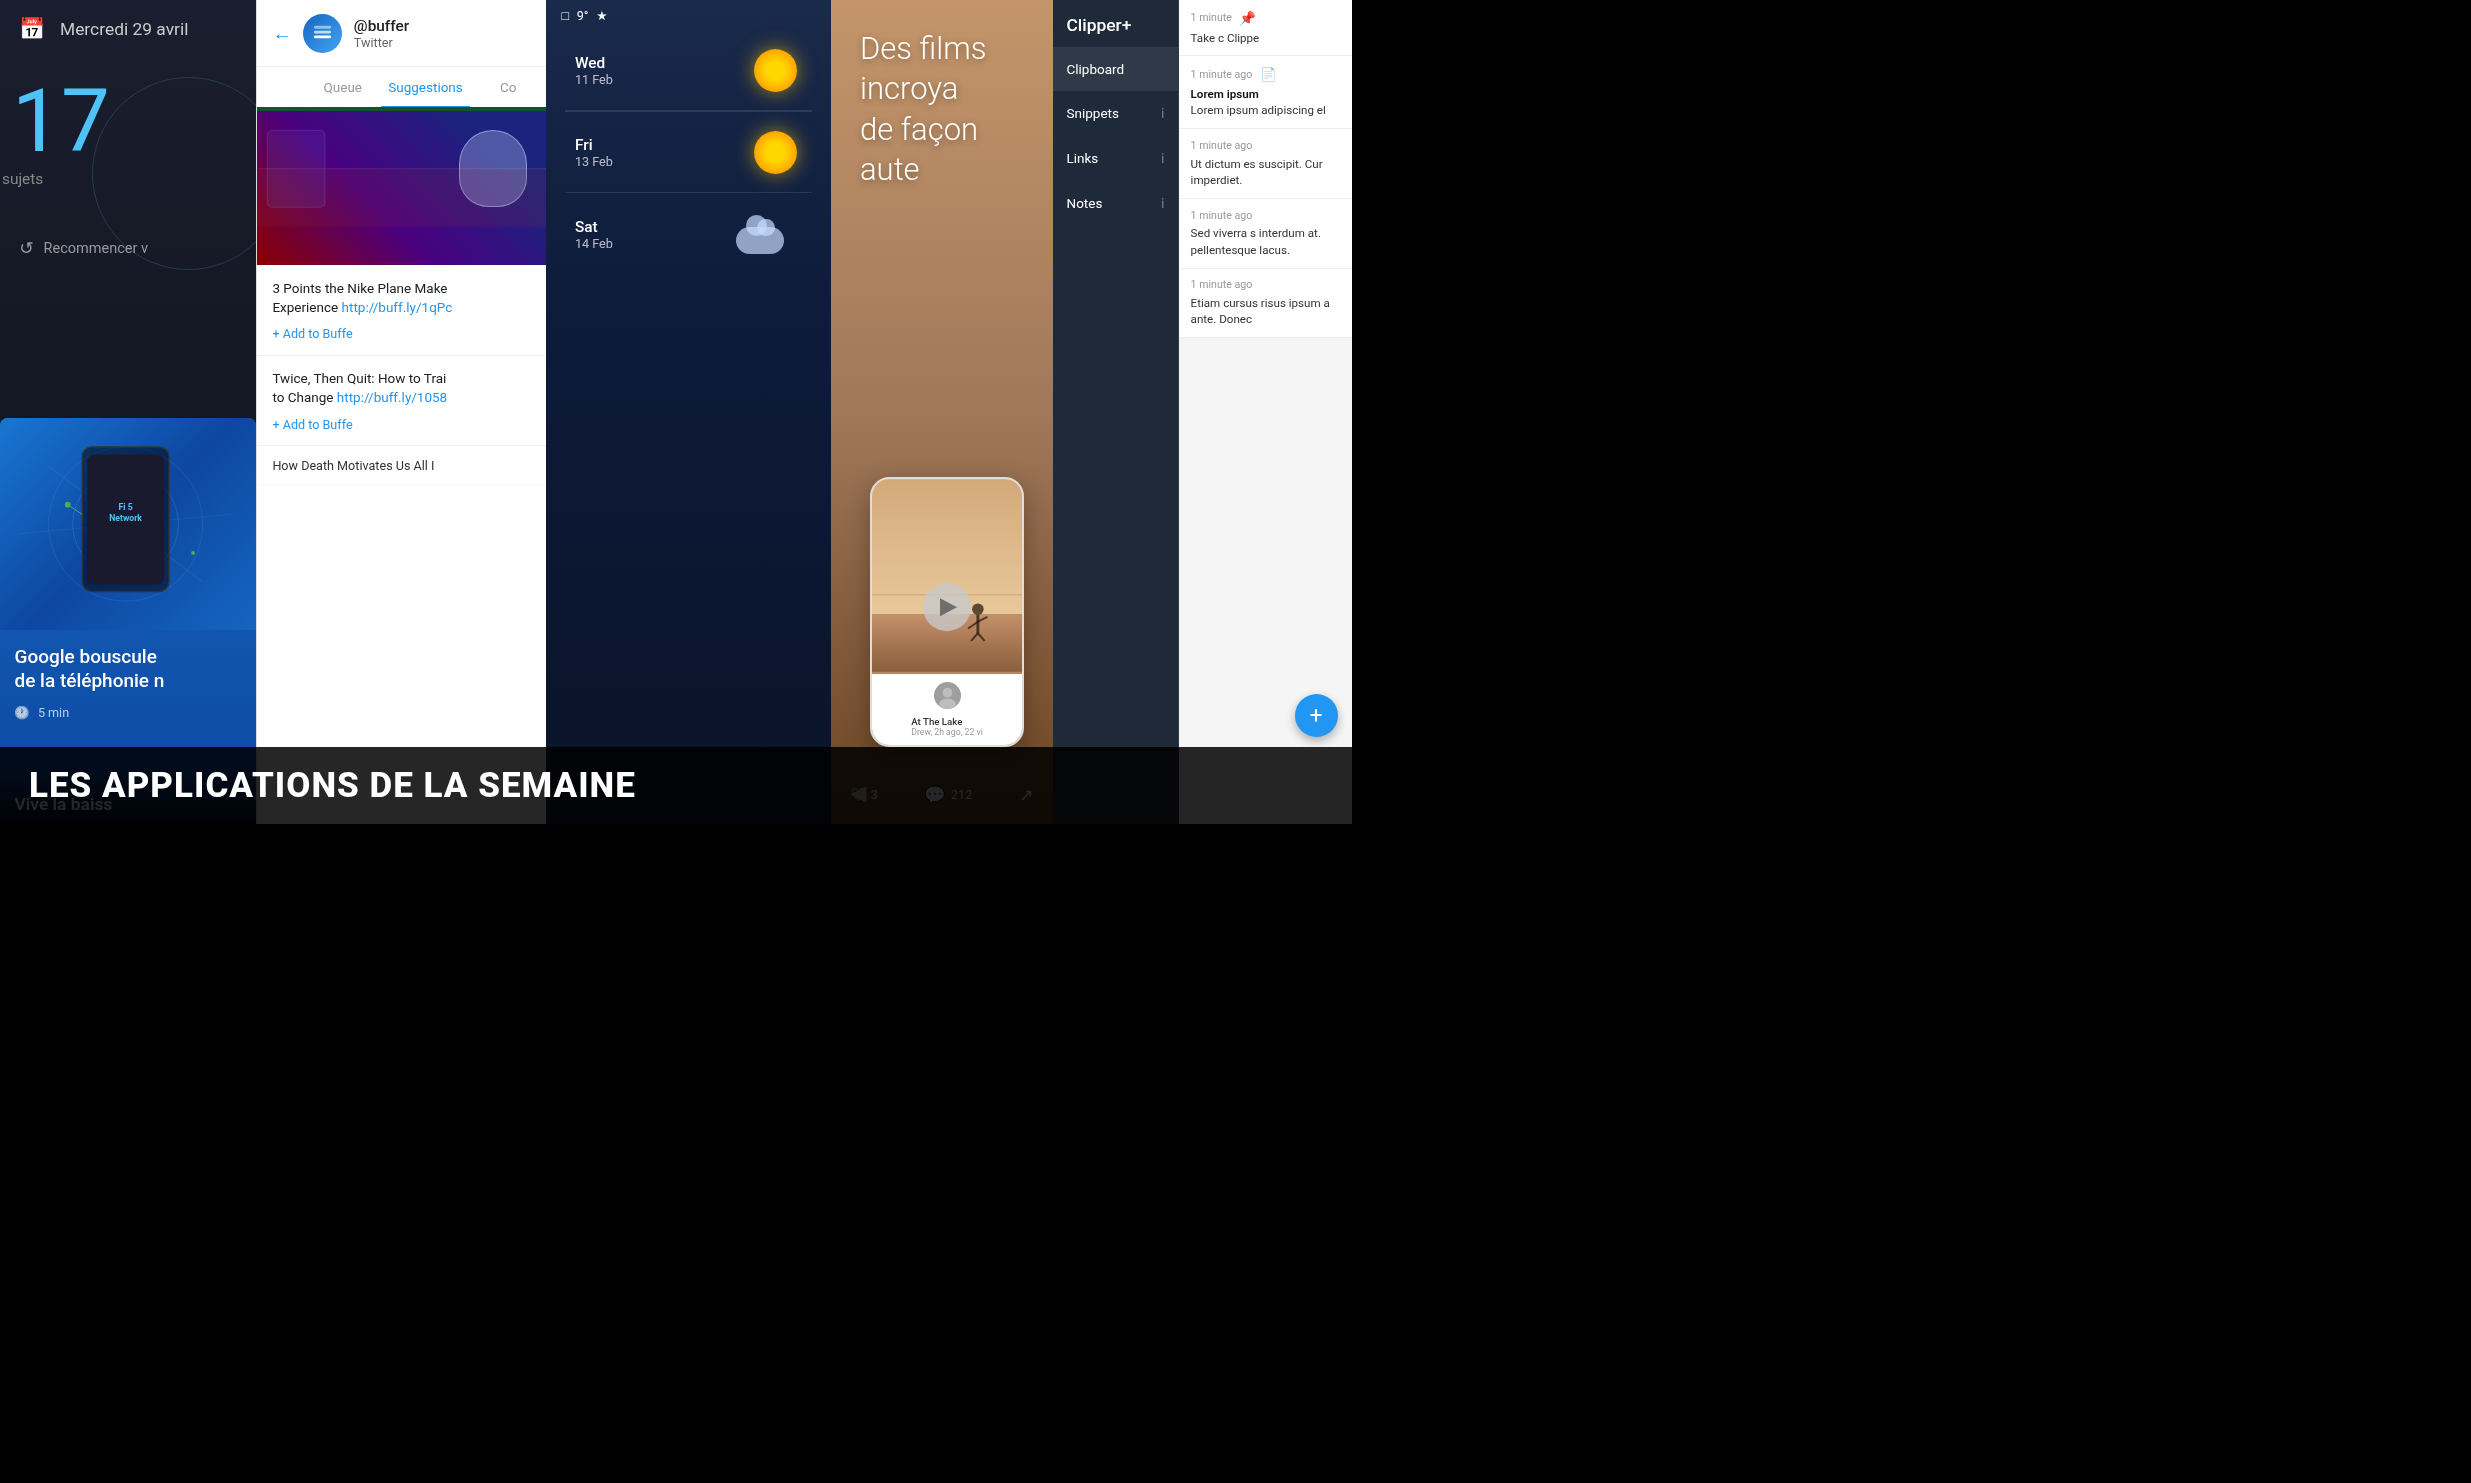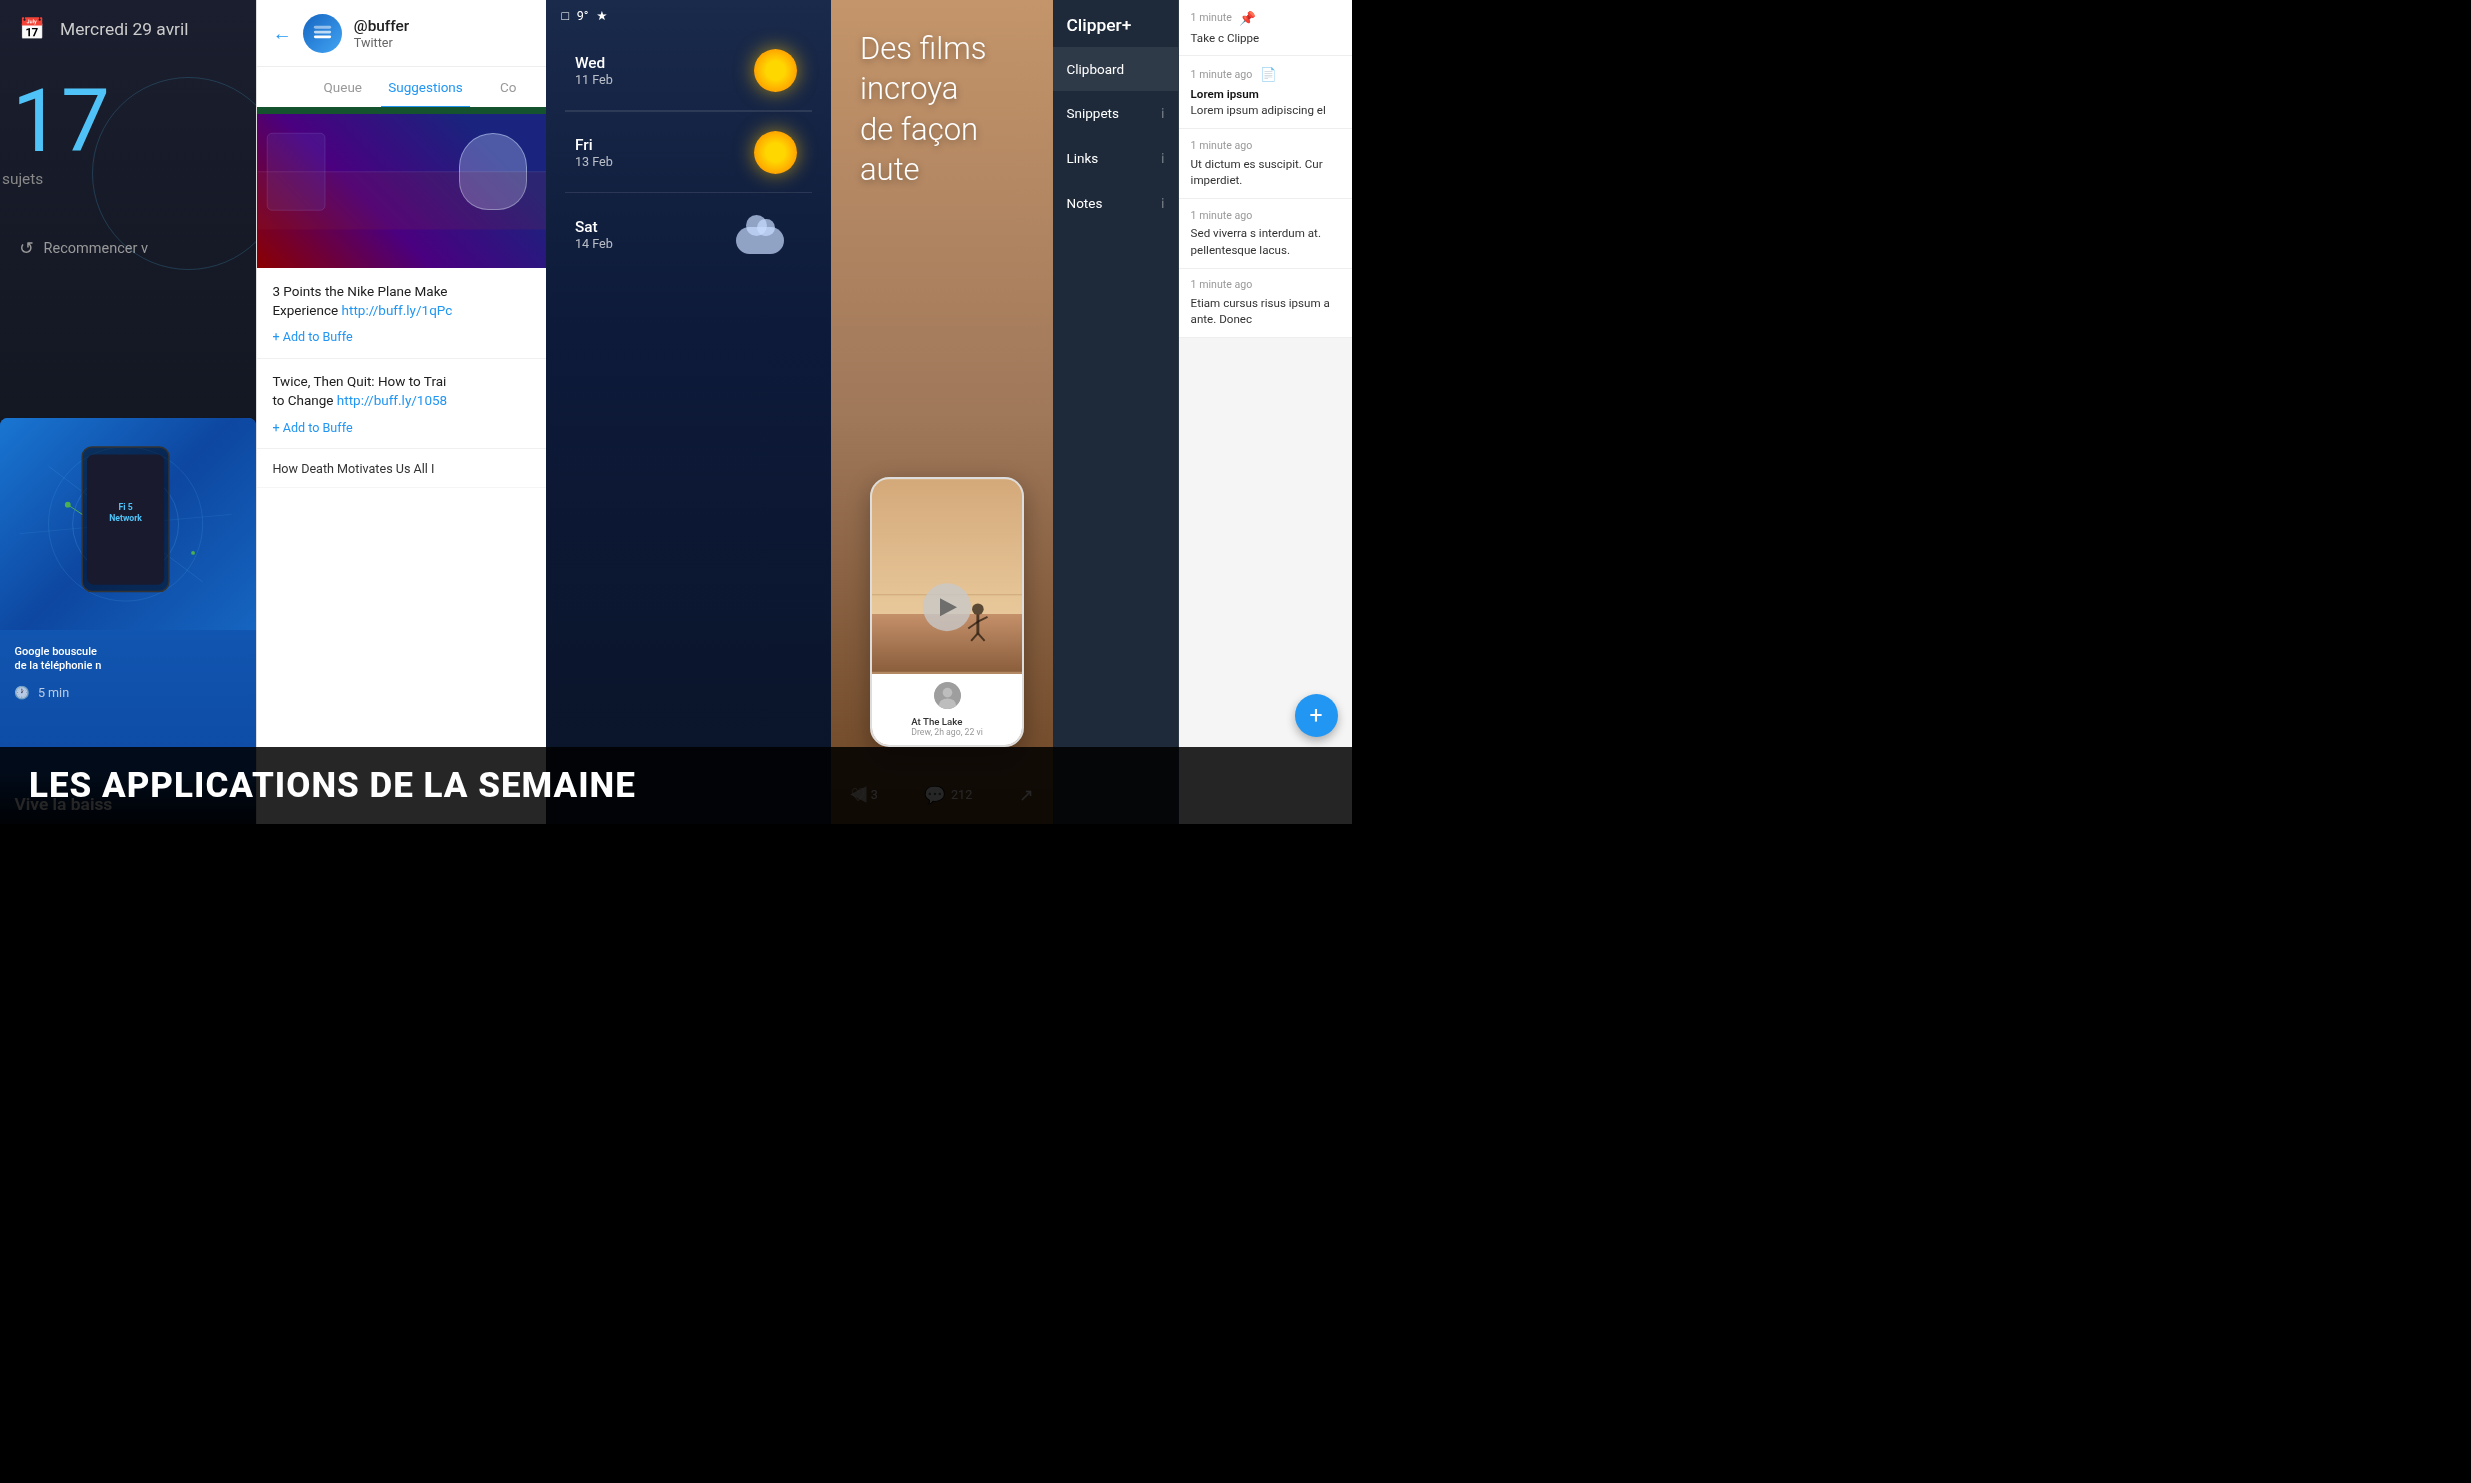--- a/index.html
+++ b/index.html
@@ -109,21 +109,21 @@
       overflow: hidden;
       padding-left: 28px;
     }
 
     .fi-card-content {
       padding: 14.5px 14.5px 9.7px 14.5px;
     }
 
     .fi-card-title {
       color: #fff;
-      font-size: 11px;
+      font-size: 19px;
       font-weight: 500;
       line-height: 1.3;
     }
 
     .fi-card-meta {
       display: flex;
       align-items: center;
       gap: 7.7px;
       margin-top: 11.6px;
       color: rgba(255,255,255,0.7);
@@ -184,21 +184,21 @@
     }
 
     .buffer-platform {
       font-size: 12.6px;
       color: #666;
     }
 
     
     .buffer-tabs {
       display: flex;
-      border-bottom: 7px solid #14532d;
+      border-bottom: 4px solid #14532d;
       padding-left: 48px;
     }
 
     .buffer-tab {
       flex: 1;
       padding: 11.6px 7.7px;
       text-align: center;
       font-size: 13.5px;
       color: #999;
       cursor: pointer;

